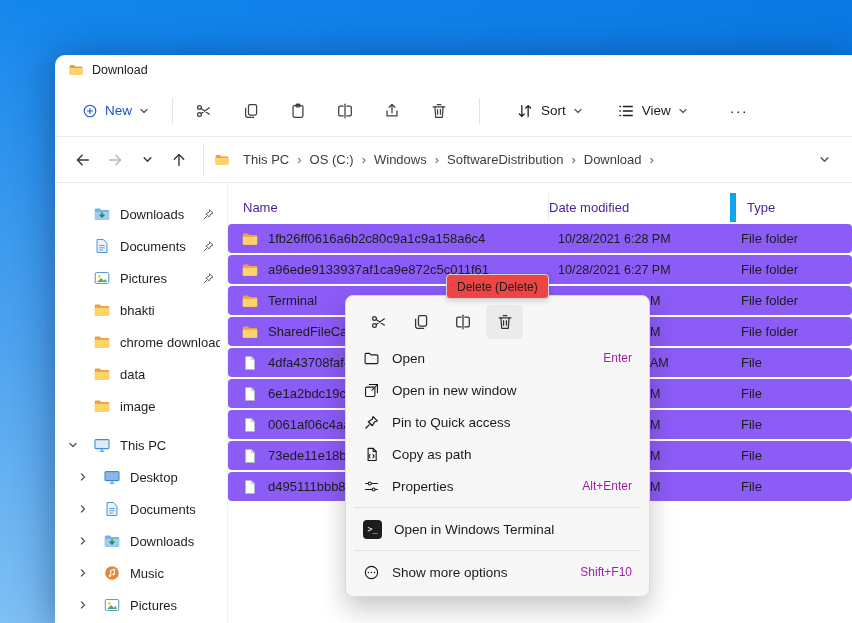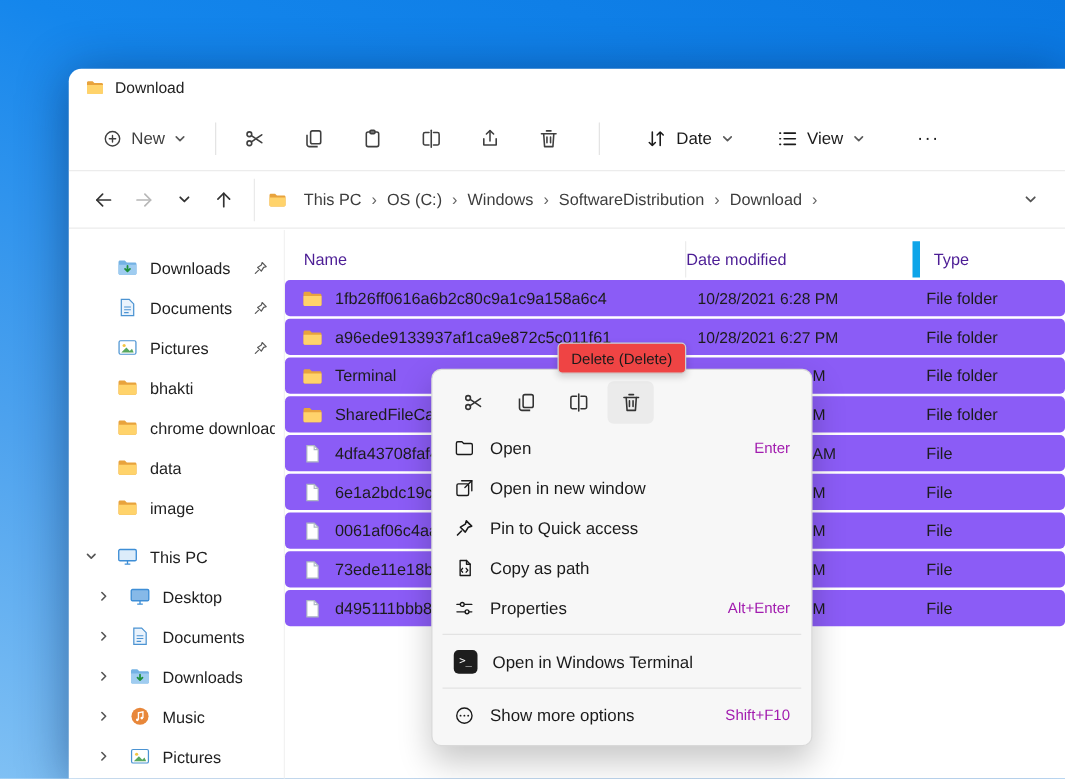--- a/index.html
+++ b/index.html
@@ -15,21 +15,21 @@
   .mi{width:17px;height:17px;flex:none}
 
   
   .window{position:absolute;left:55px;top:55px;right:0;bottom:0;background:#fff;
     border-top-left-radius:10px;box-shadow:0 4px 40px rgba(0,25,70,.45);overflow:hidden}
   .titlebar{height:30px;display:flex;align-items:center;padding-left:13px;gap:8px;
     font-size:12.5px;color:#222}
 
   
   .toolbar{height:52px;display:flex;align-items:center;padding:0 16px;border-bottom:1px solid #ececec;color:#3f3f3f}
-  .tb-new{display:flex;align-items:center;gap:7px;font-size:13.5px;color:#404040;padding:7px 11px;border-radius:5px}
+  .tb-new{display:flex;align-items:center;gap:7px;font-size:13.5px;color:#1d4ed8;padding:7px 11px;border-radius:5px}
   .tb-sep{width:1px;height:26px;background:#e4e4e4;margin:0 12px}
   .tb-btn{width:38px;height:36px;display:flex;align-items:center;justify-content:center;border-radius:5px;margin-right:9px}
   .tb-group{display:flex;align-items:center;gap:7px;font-size:13.5px;color:#1b1b1b;padding:7px 10px;border-radius:5px;margin-left:14px}
   .tb-more{margin-left:22px;font-size:15px;letter-spacing:1px;color:#1b1b1b;padding:4px 10px;border-radius:5px}
   .chev{color:#5a5a5a}
 
   
   .addrbar{height:46px;display:flex;align-items:center;padding:0 12px;border-bottom:1px solid #ececec}
   .nav-btn{width:32px;height:32px;display:flex;align-items:center;justify-content:center;border-radius:5px;color:#333}
   .nav-btn.disabled{color:#b7b7b7}
@@ -165,21 +165,21 @@
         </span>
     </div>
     <div class="tb-sep"></div>
     <div class="tb-group">
       <span>
           <svg class="ic" viewBox="0 0 20 20" fill="none" stroke="currentColor" stroke-width="1.4" stroke-linecap="round" stroke-linejoin="round">
             <path d="M6.5 4v12M3.8 13.3 6.5 16l2.7-2.7"></path>
             <path d="M13.5 16V4M10.8 6.7 13.5 4l2.7 2.7"></path>
           </svg>
         </span>
-      <span>Date</span>
+      <span>Sort</span>
       <span class="chev">
           <svg width="10" height="10" viewBox="0 0 10 10" fill="none" stroke="currentColor" stroke-width="1.3" stroke-linecap="round" stroke-linejoin="round">
             <path d="m2 3.5 3 3 3-3"></path>
           </svg>
         </span>
     </div>
     <div class="tb-group">
       <span>
           <svg class="ic" viewBox="0 0 20 20" fill="none" stroke="currentColor" stroke-width="1.4" stroke-linecap="round">
             <path d="M7 5h10M7 10h10M7 15h10"></path>

